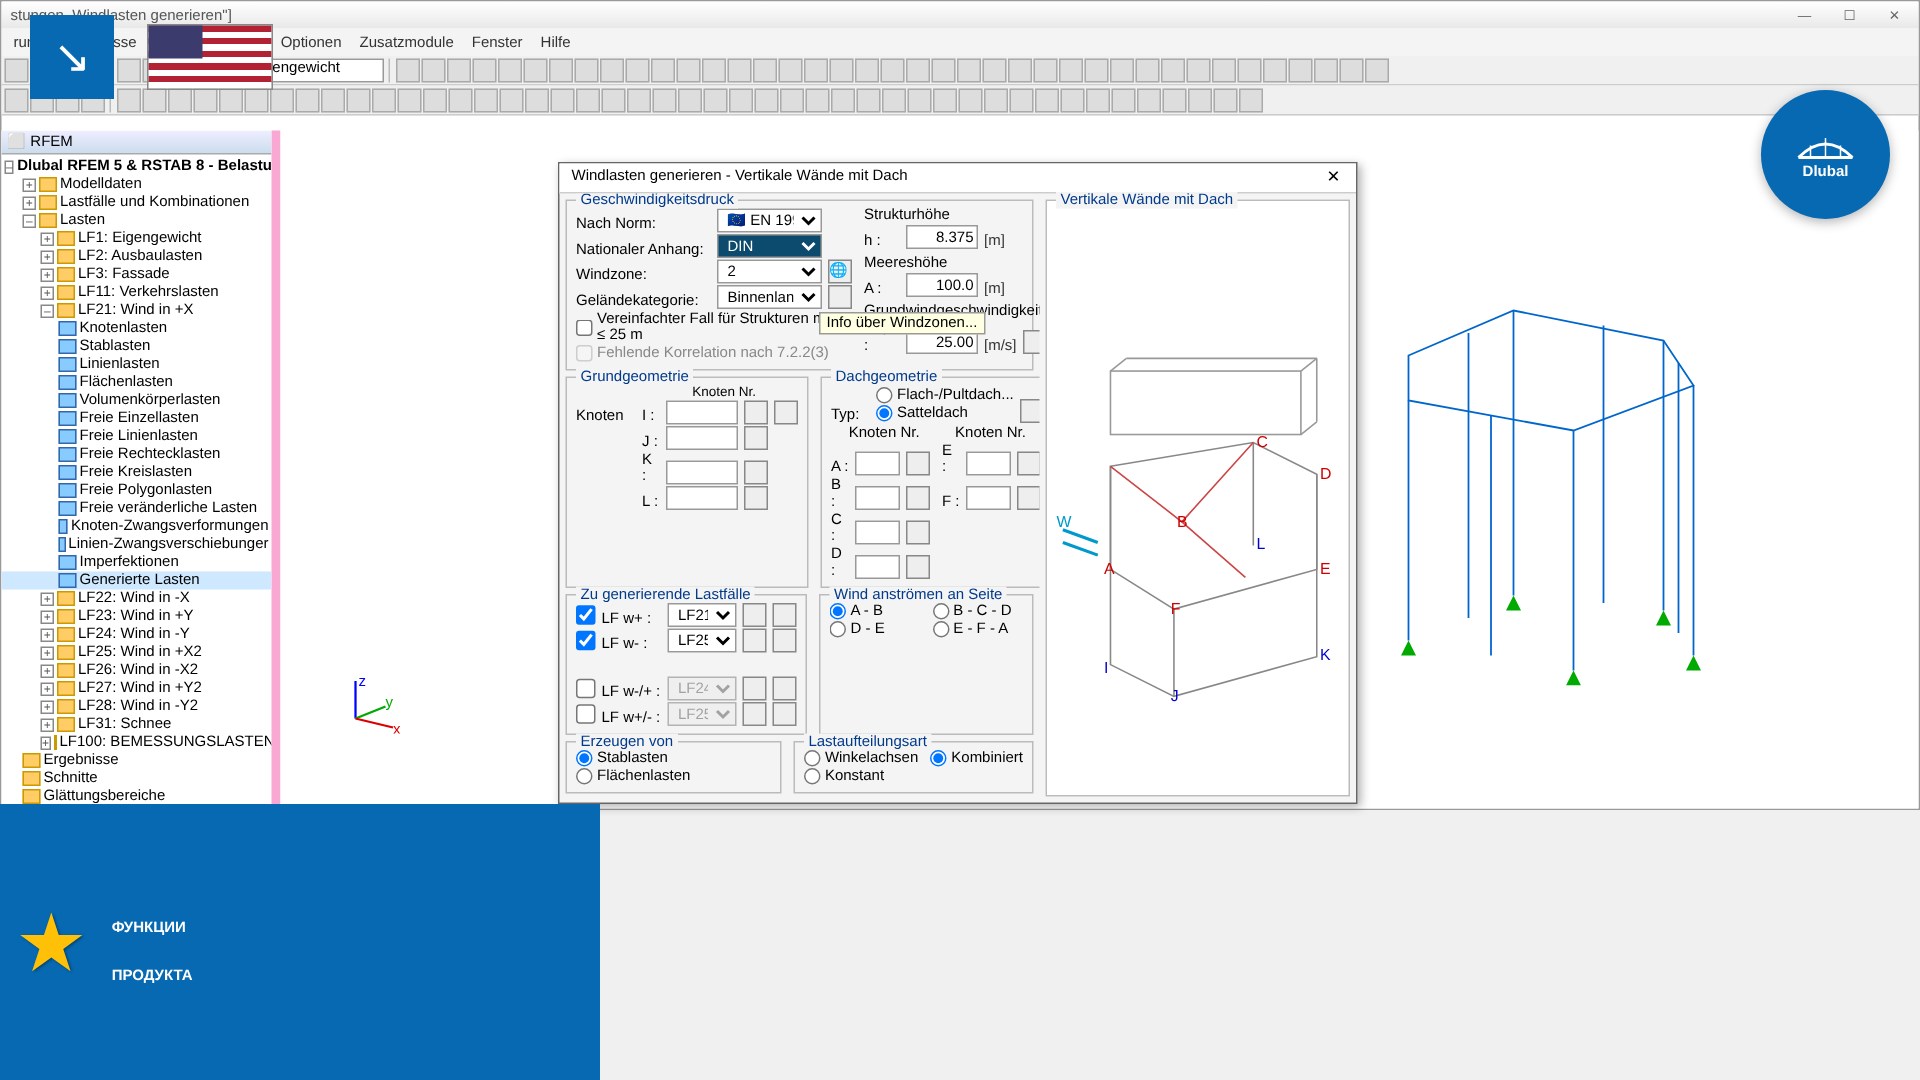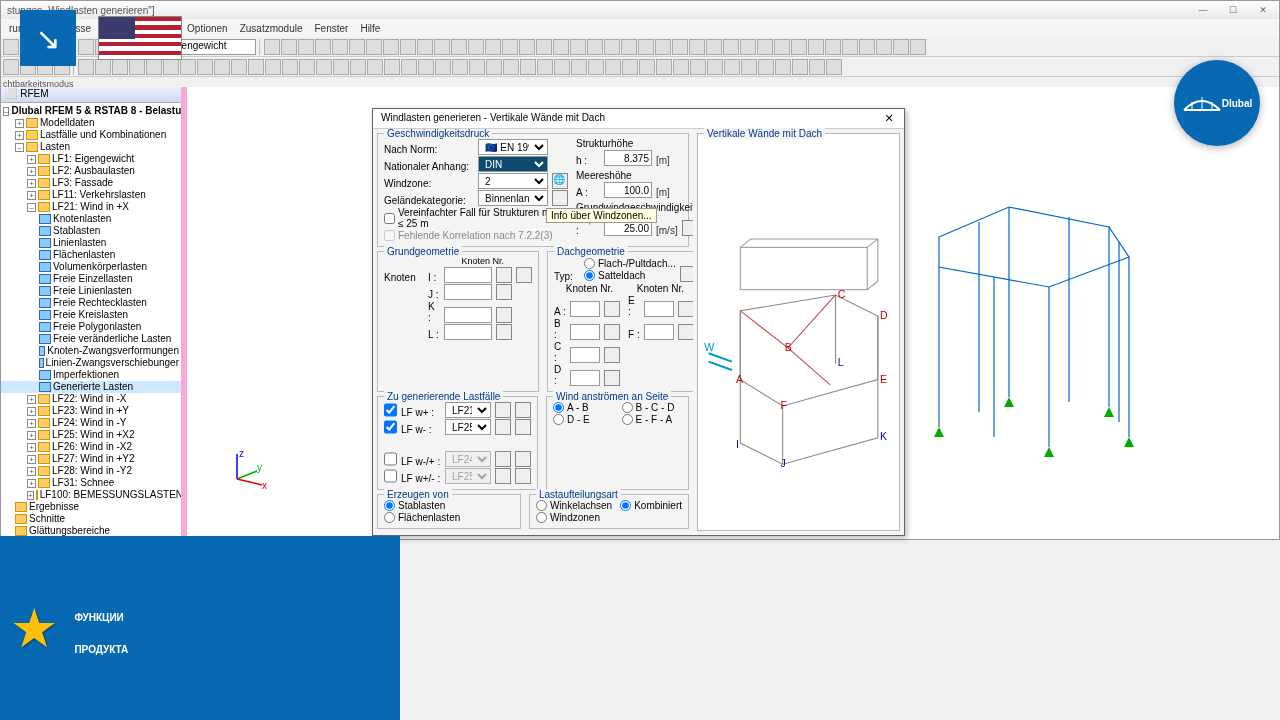--- a/index.html
+++ b/index.html
@@ -46,21 +46,21 @@
 .chk input{width:11px;height:11px}
 .radio{display:flex;align-items:center;gap:3px;font-size:10px;margin:1px 0}
 .radio input{width:11px;height:11px}
 .tooltip{position:absolute;left:168px;top:74px;background:#ffffe1;border:1px solid #999;padding:1px 4px;font-size:10px;z-index:50}
 .preview{border:1px solid #bbb;height:100%;background:#fff;position:relative}
 .preview .pt{position:absolute;top:-6px;left:6px;background:#f4f4f4;padding:0 3px;font-size:10px;color:#003a8c}
 .flag-corner{position:absolute;left:20px;top:10px;z-index:100}
 .flag-corner .arr{width:56px;height:56px;background:#0669b2;color:#fff;font-size:30px;display:flex;align-items:center;justify-content:center}
 .flag-corner .flag{width:84px;height:44px;background:linear-gradient(#b22234 0%,#b22234 10%,#fff 10%,#fff 20%,#b22234 20%,#b22234 30%,#fff 30%,#fff 40%,#b22234 40%,#b22234 50%,#fff 50%,#fff 60%,#b22234 60%,#b22234 70%,#fff 70%,#fff 80%,#b22234 80%,#b22234 90%,#fff 90%);position:absolute;left:78px;top:6px;border:1px solid #888}
 .flag-corner .flag::before{content:"";position:absolute;width:36px;height:22px;background:#3c3b6e;left:0;top:0}
-.badge{position:absolute;right:20px;top:60px;width:86px;height:86px;border-radius:50%;background:#0669b2;color:#fff;display:flex;align-items:center;justify-content:center;font-size:13px;font-weight:bold;z-index:100;box-shadow:0 2px 8px rgba(0,0,0,.3)}
+.badge{position:absolute;right:20px;top:60px;width:86px;height:86px;border-radius:50%;background:#0669b2;color:#fff;display:flex;flex-direction:column;align-items:center;justify-content:center;font-size:13px;font-weight:bold;z-index:100;box-shadow:0 2px 8px rgba(0,0,0,.3)}
 .badge svg{margin-bottom:2px}
 .bottom{position:absolute;left:0;right:0;bottom:0;height:184px;z-index:90;display:flex}
 .bottom .bl{flex:1;background:#3d92cd;color:#fff;padding:20px 40px;display:flex;flex-direction:column;justify-content:center;clip-path:polygon(0 0,95% 0,100% 100%,0 100%)}
 .bottom .bl h1{font-size:36px;font-weight:400;line-height:1.3}
 .bottom .br{width:440px;background:#0669b2;color:#fff;display:flex;align-items:center;padding-left:50px;margin-left:-40px;position:relative}
 .bottom .br .star{font-size:54px;color:#ffc107;margin-right:16px;text-shadow:1px 1px 2px rgba(0,0,0,.4)}
 .bottom .br .txt{font-size:28px;font-weight:bold;line-height:1.15}
 .struct{position:absolute;right:130px;top:110px;width:220px;height:260px}
 </style>
 </head>
@@ -181,23 +181,20 @@
       <i></i>
       <i></i>
       <i></i>
       <i></i>
       <i></i>
       <i></i>
       <i></i>
       <i></i>
       <i></i>
       <i></i>
-  </div>
-  <div class="toolbar" style="height:14px;border:none">
-    <span style="font-size:9px;color:#555">chtbarkeitsmodus</span>
   </div>
 
   <div class="leftpanel">
     <div class="lphead">⬜ <span>RFEM</span></div>
     <div class="tree">
       <div class="tn">
           <span class="exp">–</span>
           <b>Dlubal RFEM 5 &amp; RSTAB 8 - Belastunge</b>
         </div>
       <div class="tn d1">
@@ -608,21 +605,21 @@
         <div class="grp">
           <span class="gt">Lastaufteilungsart</span>
           <div class="cols2">
             <div>
               <div class="radio">
                   <input type="radio" name="la" style="">
                   <span>Winkelachsen</span>
                 </div>
               <div class="radio">
                   <input type="radio" name="la" style="">
-                  <span>Windzonen</span>
+                  <span>Konstant</span>
                 </div>
             </div>
             <div>
               <div class="radio">
                   <input type="radio" name="la" checked="" style="">
                   <span>Kombiniert</span>
                 </div>
             </div>
           </div>
         </div>

